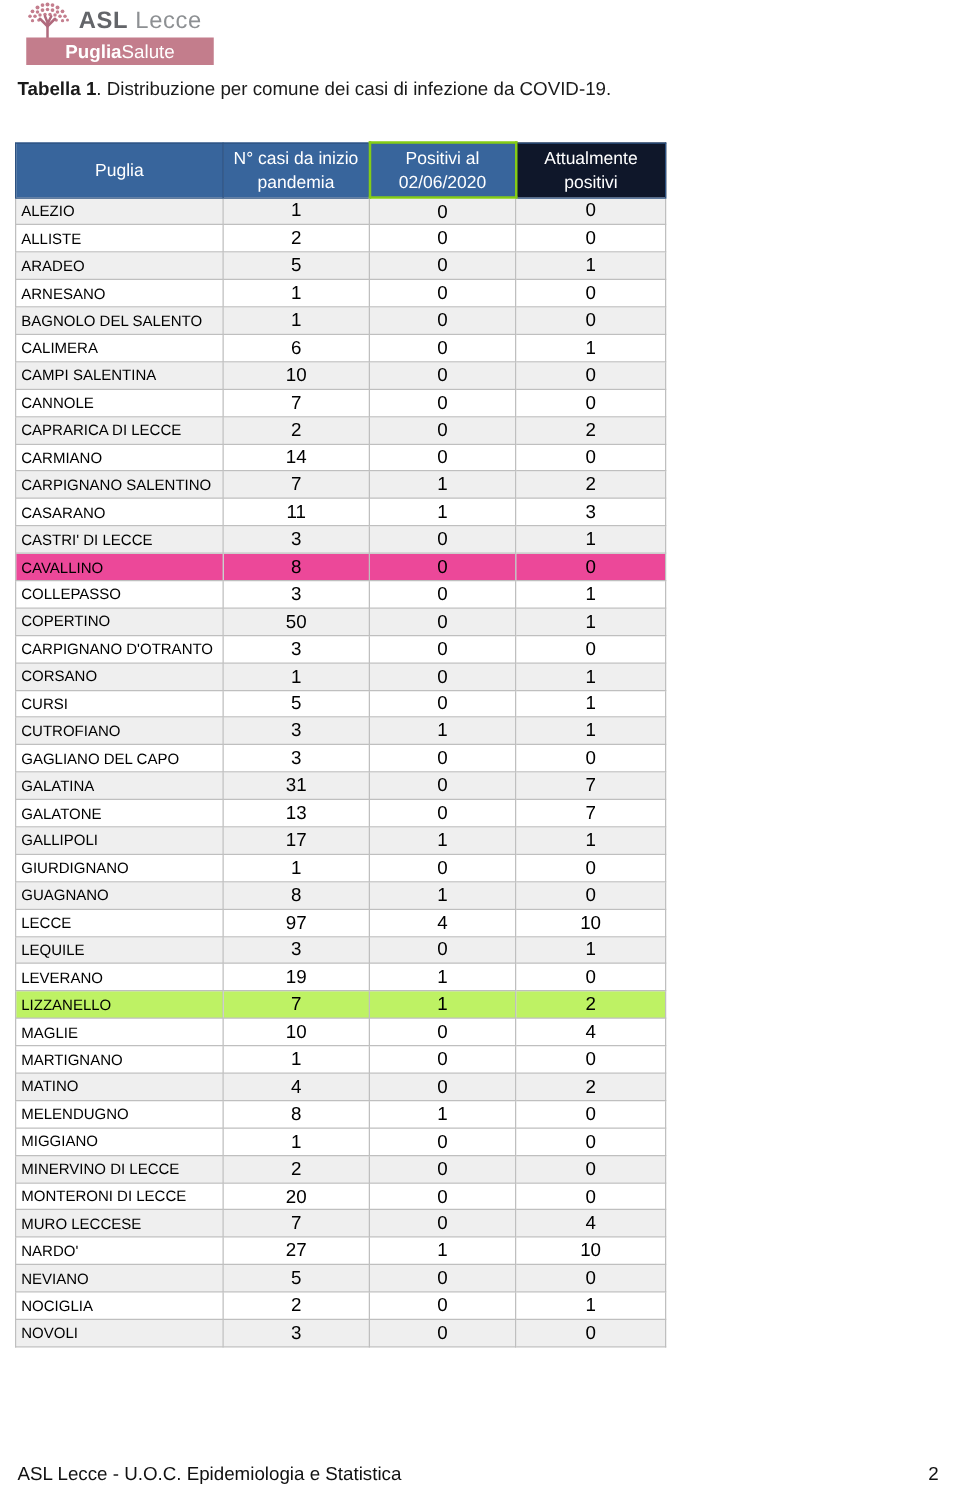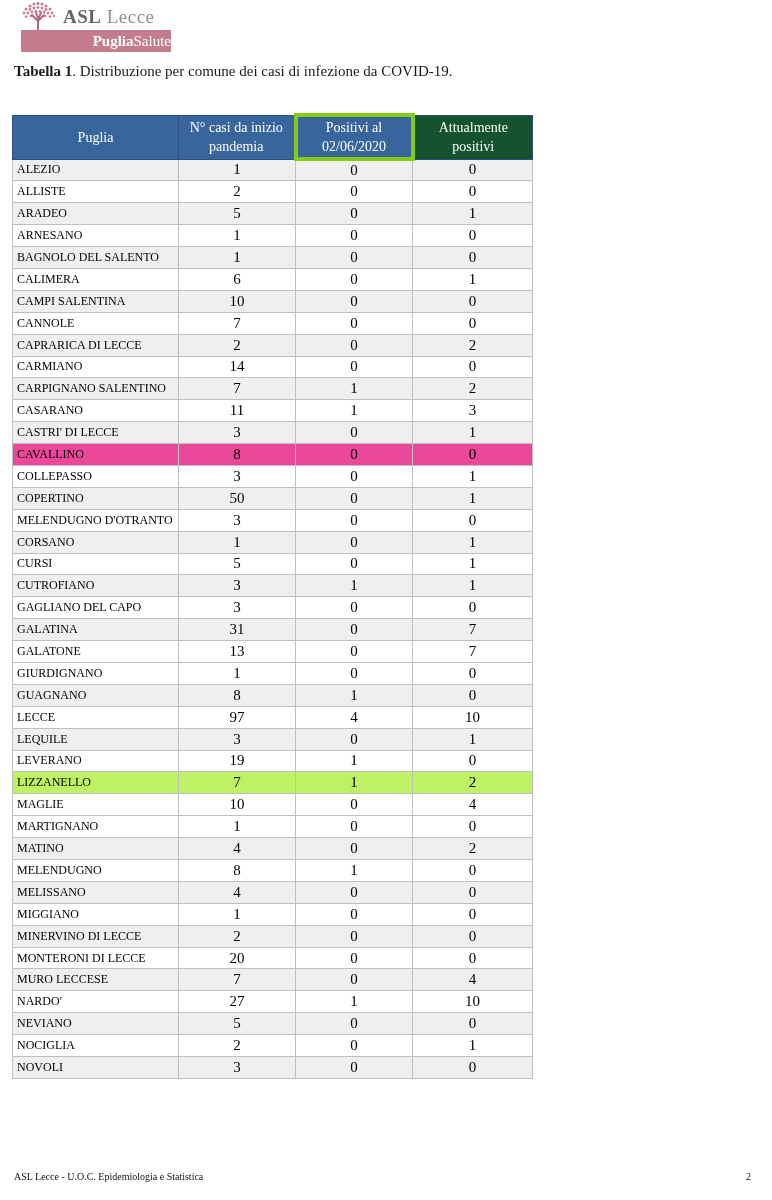--- a/index.html
+++ b/index.html
@@ -4,33 +4,32 @@
 <style>
   * { margin: 0; padding: 0; box-sizing: border-box; }
   html, body { background: #ffffff; }
   body { font-family: "Liberation Sans", sans-serif; }
   .page {
     position: relative;
     width: 772px;
     height: 1200px;
     background: #ffffff;
     overflow: hidden;
-    font-family: Liberation Serif, serif;
   }
 
   
   .logo { position: absolute; left: 0; top: 0; width: 260px; height: 58px; }
   .logo-tree { position: absolute; left: 20px; top: 1px; width: 38px; height: 34px; }
   .logo-text { position: absolute; left: 63px; top: 6px; font-size: 19px; letter-spacing: 0.5px; }
   .logo-text .asl { font-weight: bold; color: #636569; }
   .logo-text .lecce { font-weight: normal; color: #8d9093; }
   .logo-banner {
     position: absolute; left: 21px; top: 30px;
     width: 150px; height: 22px;
-    display: flex; align-items: center; justify-content: flex-end;
+    display: flex; align-items: center; justify-content: center;
     color: #ffffff; font-size: 15px; line-height: 1;
   }
   .logo-banner .b1 { font-weight: bold; }
 
   
   .doc-title { position: absolute; left: 14px; top: 63px; font-size: 15px; color: #1a1a1a; text-align: center; }
   .doc-title .t-bold { font-weight: bold; }
 
   
   table.covid {
@@ -71,21 +70,21 @@
   }
   table.covid tbody td.num {
     text-align: center;
     font-size: 15px;
   }
 
   
   .footer {
     position: absolute; left: 14px; right: 21px; top: 1171px;
     display: flex; justify-content: space-between; align-items: baseline;
-    font-size: 10px; color: #111111;
+    font-size: 15px; color: #111111;
   }
 </style>
 </head>
 <body>
 
 <div class="page">
 
   <div class="logo">
     <svg class="logo-tree" viewBox="0 0 38 34" xmlns="http://www.w3.org/2000/svg">
       <g fill="#C47E8E">
@@ -146,25 +145,25 @@
     <thead>
       <tr>
         <th style="background:#38659C;border:1px solid #2C5180;">
           <span>Puglia</span>
           <span></span>
         </th>
         <th style="background:#38659C;border:1px solid #2C5180;">
           <span>N° casi da inizio</span>
           <span>pandemia</span>
         </th>
-        <th style="background:#38659C;border:4px solid #84cc16;">
+        <th style="background:#38659C;border:2px solid #84cc16;">
           <span>Positivi al</span>
           <span>02/06/2020</span>
         </th>
-        <th style="background:#14532d;border:1px solid #2C5180;">
+        <th style="background:#0f172a;border:1px solid #2C5180;">
           <span>Attualmente</span>
           <span>positivi</span>
         </th>
       </tr>
     </thead>
     <tbody>
         <tr style="background: rgb(239, 239, 239);">
           <td class="comune">ALEZIO</td>
           <td class="num">1</td>
           <td class="num">0</td>
@@ -254,21 +253,21 @@
           <td class="num">0</td>
           <td class="num">1</td>
         </tr>
         <tr style="background: rgb(239, 239, 239);">
           <td class="comune">COPERTINO</td>
           <td class="num">50</td>
           <td class="num">0</td>
           <td class="num">1</td>
         </tr>
         <tr>
-          <td class="comune">MELENDUGNO D'OTRANTO</td>
+          <td class="comune">CARPIGNANO D'OTRANTO</td>
           <td class="num">3</td>
           <td class="num">0</td>
           <td class="num">0</td>
         </tr>
         <tr style="background: rgb(239, 239, 239);">
           <td class="comune">CORSANO</td>
           <td class="num">1</td>
           <td class="num">0</td>
           <td class="num">1</td>
         </tr>
@@ -294,20 +293,26 @@
           <td class="comune">GALATINA</td>
           <td class="num">31</td>
           <td class="num">0</td>
           <td class="num">7</td>
         </tr>
         <tr>
           <td class="comune">GALATONE</td>
           <td class="num">13</td>
           <td class="num">0</td>
           <td class="num">7</td>
+        </tr>
+        <tr style="background: rgb(239, 239, 239);">
+          <td class="comune">GALLIPOLI</td>
+          <td class="num">17</td>
+          <td class="num">1</td>
+          <td class="num">1</td>
         </tr>
         <tr>
           <td class="comune">GIURDIGNANO</td>
           <td class="num">1</td>
           <td class="num">0</td>
           <td class="num">0</td>
         </tr>
         <tr style="background: rgb(239, 239, 239);">
           <td class="comune">GUAGNANO</td>
           <td class="num">8</td>
@@ -355,26 +360,20 @@
           <td class="num">4</td>
           <td class="num">0</td>
           <td class="num">2</td>
         </tr>
         <tr>
           <td class="comune">MELENDUGNO</td>
           <td class="num">8</td>
           <td class="num">1</td>
           <td class="num">0</td>
         </tr>
-        <tr style="background: rgb(239, 239, 239);">
-          <td class="comune">MELISSANO</td>
-          <td class="num">4</td>
-          <td class="num">0</td>
-          <td class="num">0</td>
-        </tr>
         <tr>
           <td class="comune">MIGGIANO</td>
           <td class="num">1</td>
           <td class="num">0</td>
           <td class="num">0</td>
         </tr>
         <tr style="background: rgb(239, 239, 239);">
           <td class="comune">MINERVINO DI LECCE</td>
           <td class="num">2</td>
           <td class="num">0</td>

